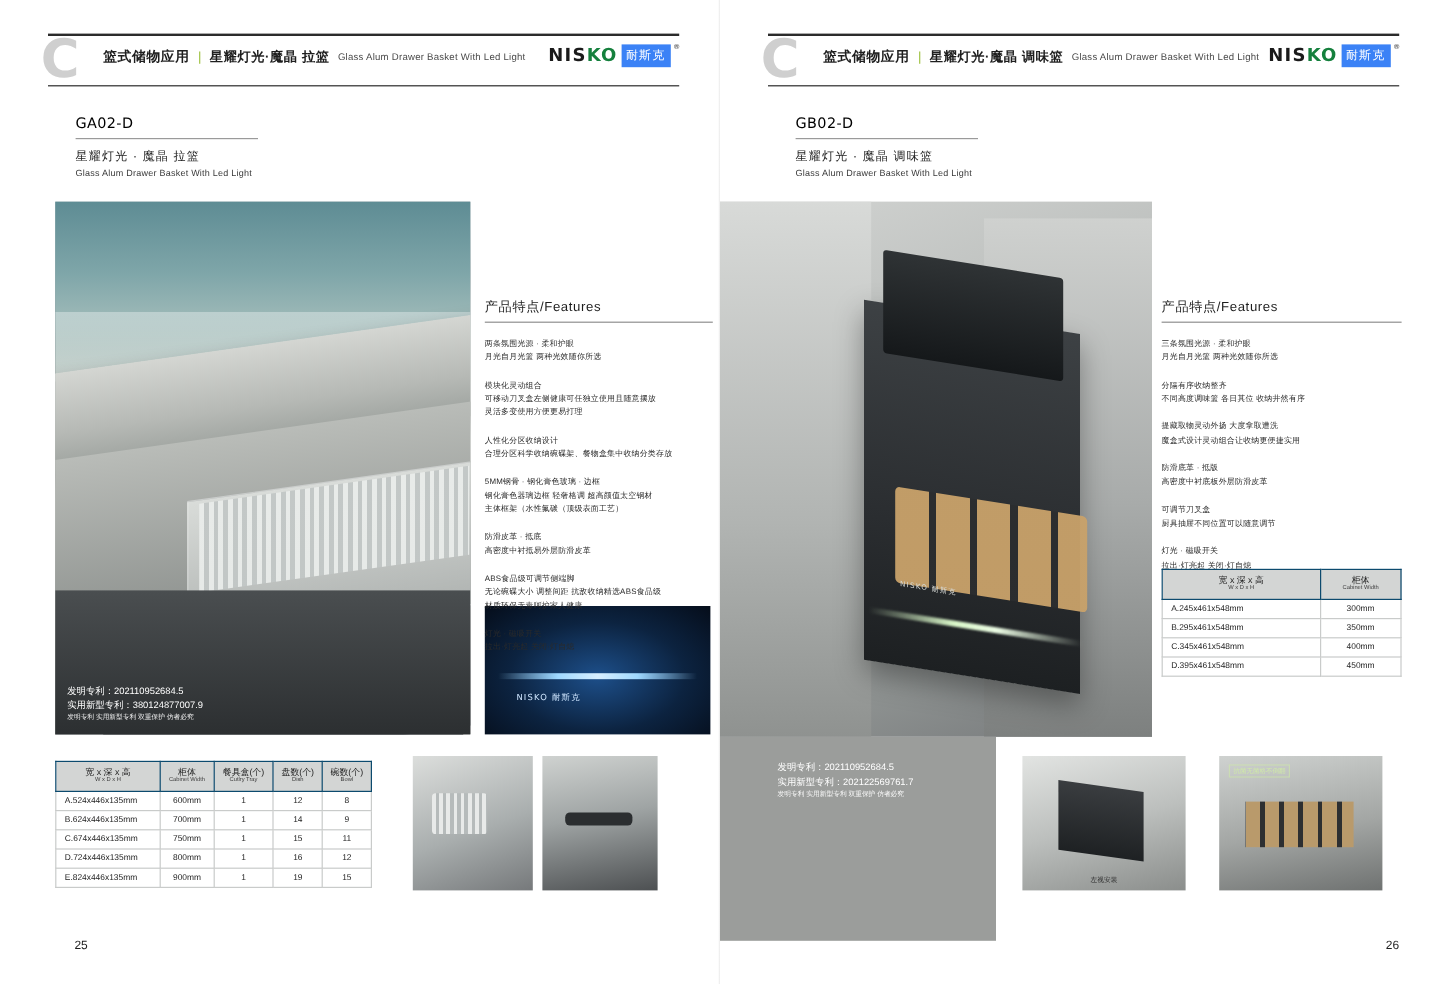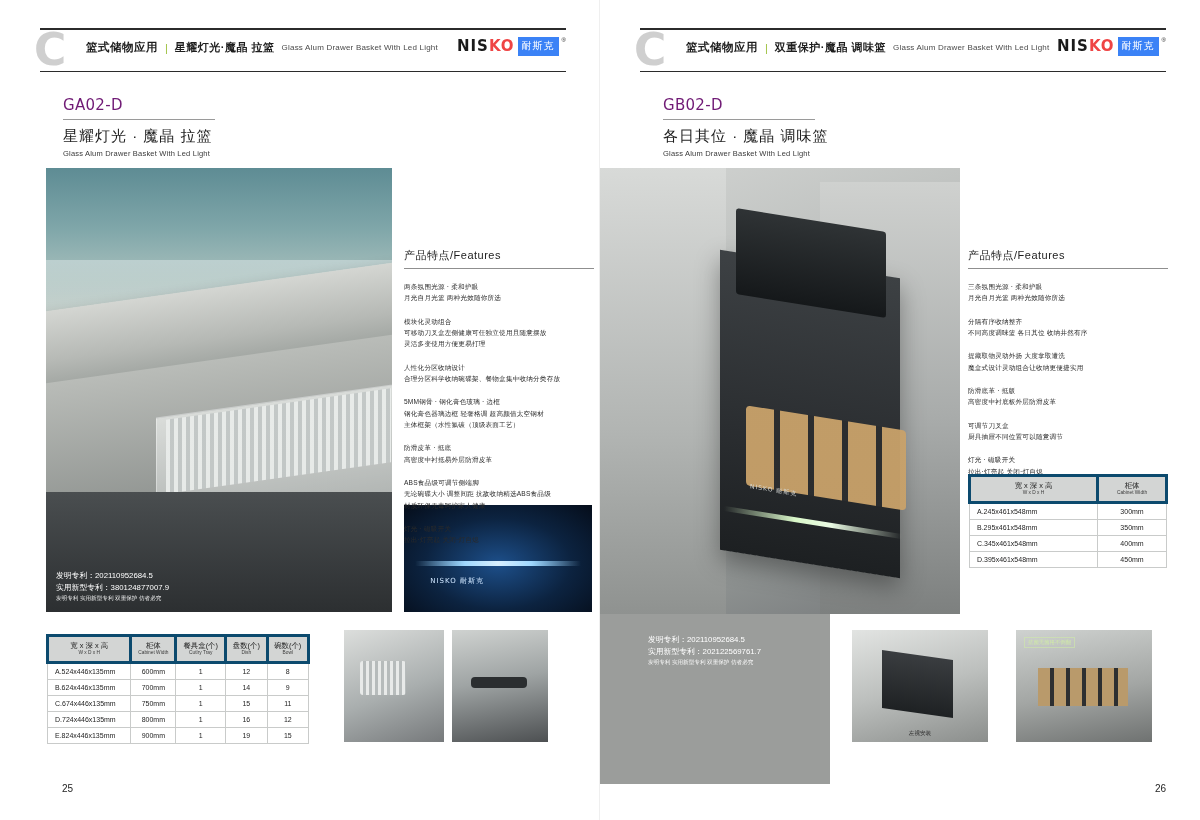--- a/index.html
+++ b/index.html
@@ -45,32 +45,32 @@
   }
   .hdr .h-cn { font-size: 11.5px; color: #1e1e1e; font-weight: bold; letter-spacing: .5px;}
   .hdr .h-sep { color: #9bbf3a; font-size: 11px; }
   .hdr .h-cn2 { font-size: 11px; color: #1e1e1e; font-weight: bold; letter-spacing: .5px;}
   .hdr .h-en { font-size: 8px; color: #4a4a4a; letter-spacing: .2px; }
   .hdr .brand {
     position: absolute; right: 0; top: 9px;
     display: flex; align-items: center; gap: 3px;
   }
   .hdr .brand .bn { font-size: 15px; font-weight: bold; color: #1a1a1a; letter-spacing: 1px; font-family: "DejaVu Sans", sans-serif;}
-  .hdr .brand .bn .g { color: #ef4444; margin-top: 44px; }
+  .hdr .brand .bn .g { color: #15803d; margin-top: 44px; }
   .hdr .brand .bbox {
     background: #3b82f6; color: #fff; font-size: 10px; padding: 2px 4px 2.5px 4px;
     letter-spacing: 1px;
   }
   .hdr .brand .tm { font-size: 6px; color: #1a1a1a; align-self: flex-start; }
 
   
   .model { position: absolute; left: 63px; top: 96px; width: 200px; }
-  .model .code { font-size: 15px; color: #701a75; font-family: "DejaVu Sans", sans-serif; letter-spacing: .3px;}
+  .model .code { font-size: 12px; color: #000000; font-family: "DejaVu Sans", sans-serif; letter-spacing: .3px;}
   .model .ln { margin-top: 5px; height: 1px; background: #9a9a9a; width: 152px;}
-  .model .cn { font-size: 15px; color: #1d1d1d; margin-top: 7px; letter-spacing: 1px;}
+  .model .cn { font-size: 10px; color: #1d1d1d; margin-top: 7px; letter-spacing: 1px;}
   .model .en { font-size: 7.5px; color: #3a3a3a; margin-top: 3px; letter-spacing: .2px;}
 
   
   .photo { position: absolute; overflow: hidden; }
   .ph-main-l {
     left: 46px; top: 168px; width: 346px; height: 444px;
     background: linear-gradient(170deg,#8fa9ad 0%, #7b9196 16%, #5e7276 24%, #9aa3a1 34%, #b9bdb8 52%, #8e9392 70%, #5c6063 86%, #3a3d3f 100%);
   }
   .ph-main-l .win {
     position: absolute; left: 0; top: 0; width: 346px; height: 150px;
@@ -164,21 +164,21 @@
   table.spec {
     position: absolute;
     border-collapse: collapse;
     font-size: 7px;
     color: #1d1d1d;
     background: #fff;
   }
   table.spec th {
     background: #d3d5d4;
     font-weight: normal;
-    border: 3px solid #0c4a6e;
+    border: 1px solid #0c4a6e;
     padding: 4px 3px 5px 3px;
     text-align: center;
     line-height: 1.25;
   }
   table.spec th .th-cn { font-size: 7.4px; display: block; }
   table.spec th .th-en { font-size: 4.8px; display: block; color: #3c3c3c; }
   table.spec td {
     border: 1px solid #c9cbca;
     padding: 4px 4px;
     text-align: center;
@@ -442,34 +442,34 @@
   <div class="gutter"></div>
 
   <div class="page page-right">
     <div class="hdr">
       <div class="rule-top"></div>
       <div class="rule-bot"></div>
       <div class="c-mark">C</div>
       <div class="hdr-text">
         <span class="h-cn">篮式储物应用</span>
         <span class="h-sep">|</span>
-        <span class="h-cn2">双重保护·魔晶 调味篮</span>
+        <span class="h-cn2">星耀灯光·魔晶 调味篮</span>
         <span class="h-en">Glass Alum Drawer Basket With Led Light</span>
       </div>
       <div class="brand">
         <span class="bn"><span>NIS</span><span class="g">KO</span></span>
         <span class="bbox">耐斯克</span>
         <span class="tm">®</span>
       </div>
     </div>
 
     <div class="model">
       <div class="code">GB02-D</div>
       <div class="ln"></div>
-      <div class="cn">各日其位 · 魔晶 调味篮</div>
+      <div class="cn">星耀灯光 · 魔晶 调味篮</div>
       <div class="en">Glass Alum Drawer Basket With Led Light</div>
     </div>
   </div>
 
   <div class="photo ph-main-r">
     <div class="cab-left"></div>
     <div class="cab-right"></div>
     <div class="basket"></div>
     <div class="tools"></div>
     <div class="jars"></div>

